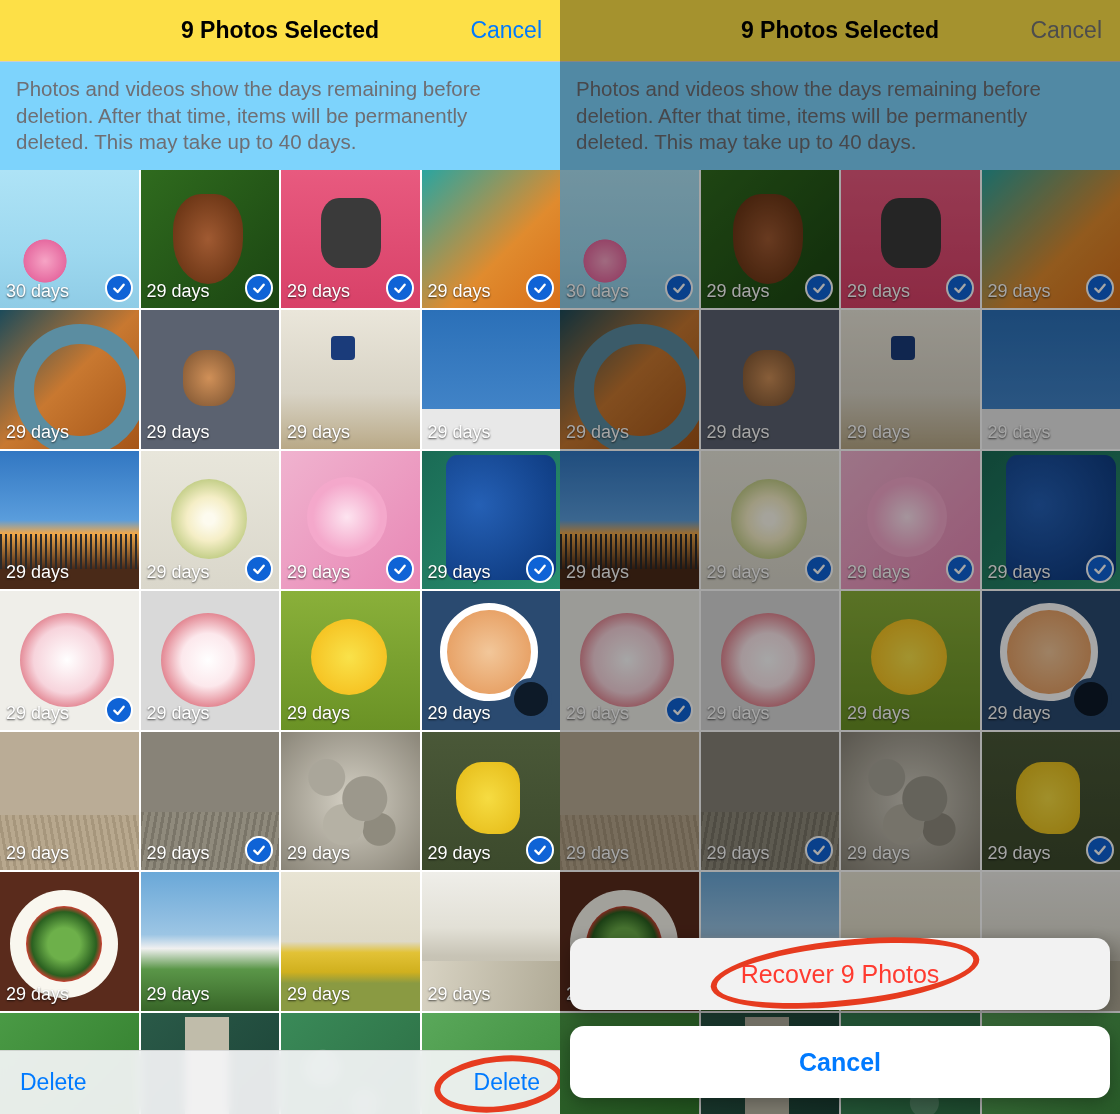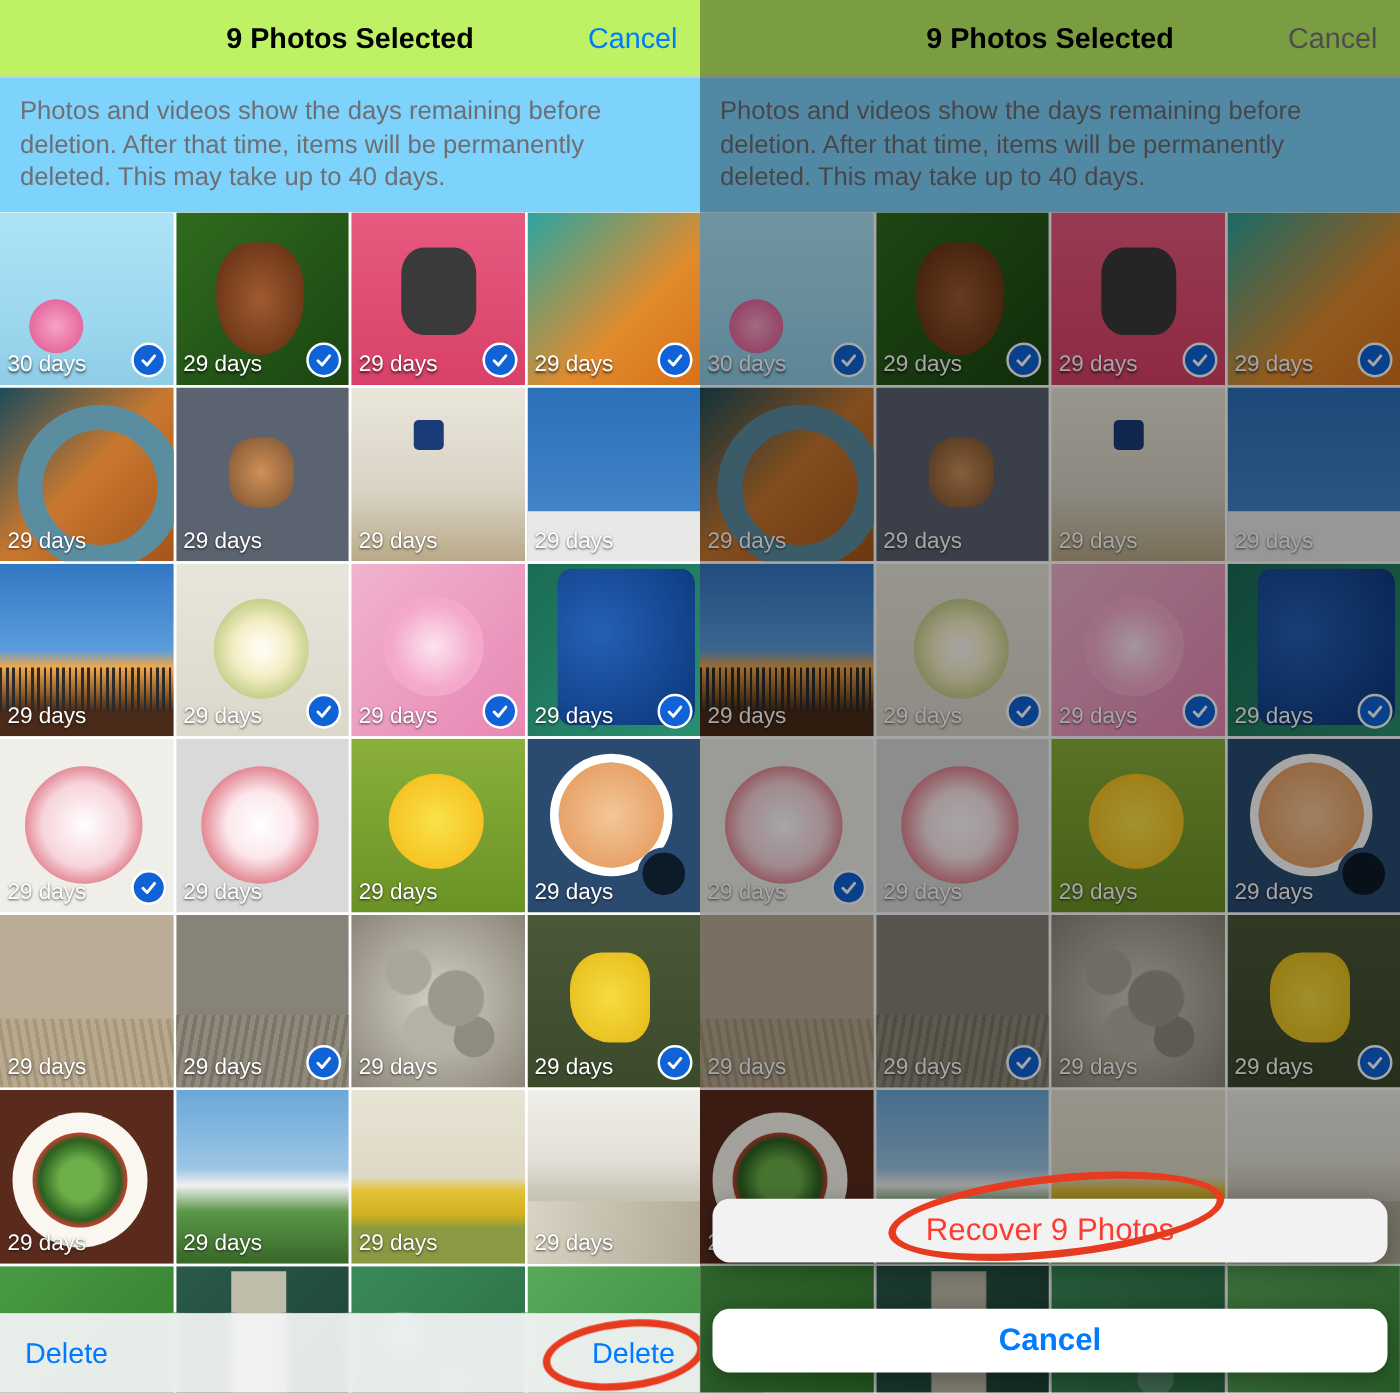--- a/index.html
+++ b/index.html
@@ -10,21 +10,21 @@
     background: #000;
   }
   .pane {
     width: 560px; height: 1114px;
     position: relative;
     overflow: hidden;
     background: #f5f5f7;
   }
   .header {
     height: 62px;
-    background: #bef264;
+    background: #fde047;
     border-bottom: 1px solid #ccc;
     display: flex;
     align-items: center;
     position: relative;
   }
   .title {
     width: 100%;
     text-align: center;
     font-size: 23px;
     font-weight: 600;
@@ -108,21 +108,21 @@
     background: rgba(0,0,0,.35);
   }
   .sheet {
     position: absolute;
     left: 10px; right: 10px;
     border-radius: 14px;
     background: #f2f2f2;
     box-shadow: 0 4px 18px rgba(0,0,0,.3);
   }
   .sheet-btn {
-    height: 51px;
+    height: 72px;
     display: flex; align-items: center; justify-content: center;
     font-size: 25px;
   }
   .recover-btn { color: #ff3b30; }
   .cancel-btn { color: #007aff; font-weight: 600; }
 
   
   .t0 { background: linear-gradient(180deg,#aee3f6 0%,#9dd8ef 60%,#8fcce6 100%); }
   .t0::after{content:"";position:absolute;left:20px;bottom:22px;width:50px;height:50px;background:radial-gradient(circle,#f6a4c5,#e66aa0 60%,transparent 62%);border-radius:50%;}
   .t1 { background: linear-gradient(135deg,#2f6b1e,#1b4512); }

